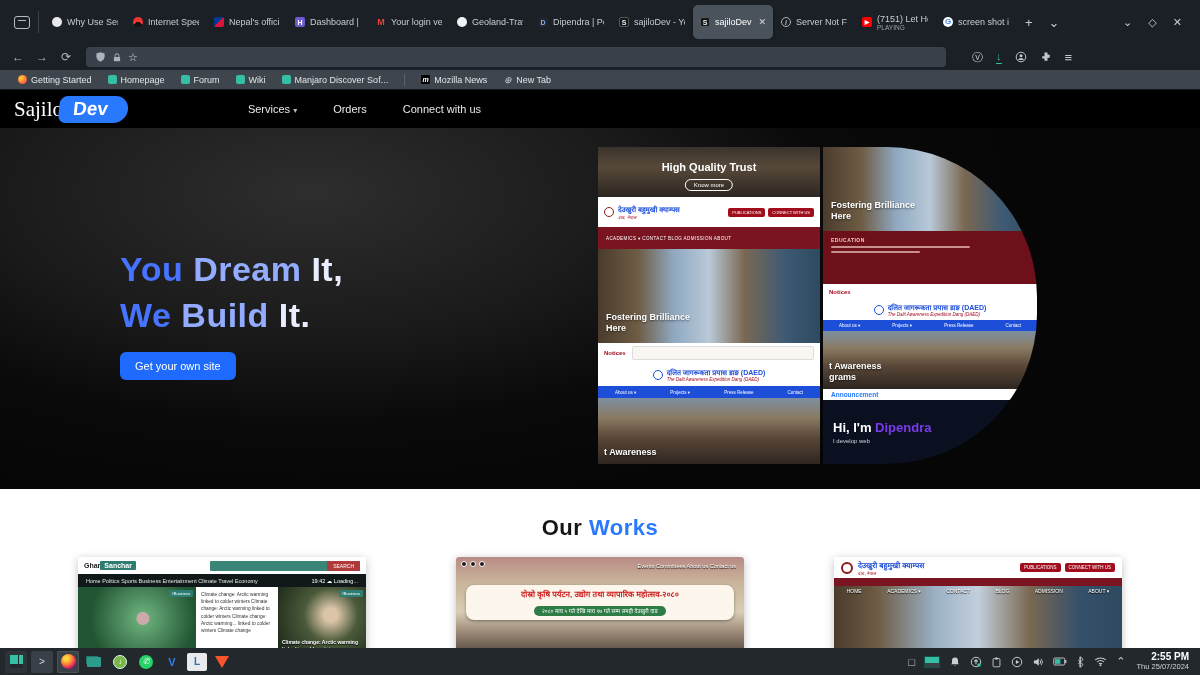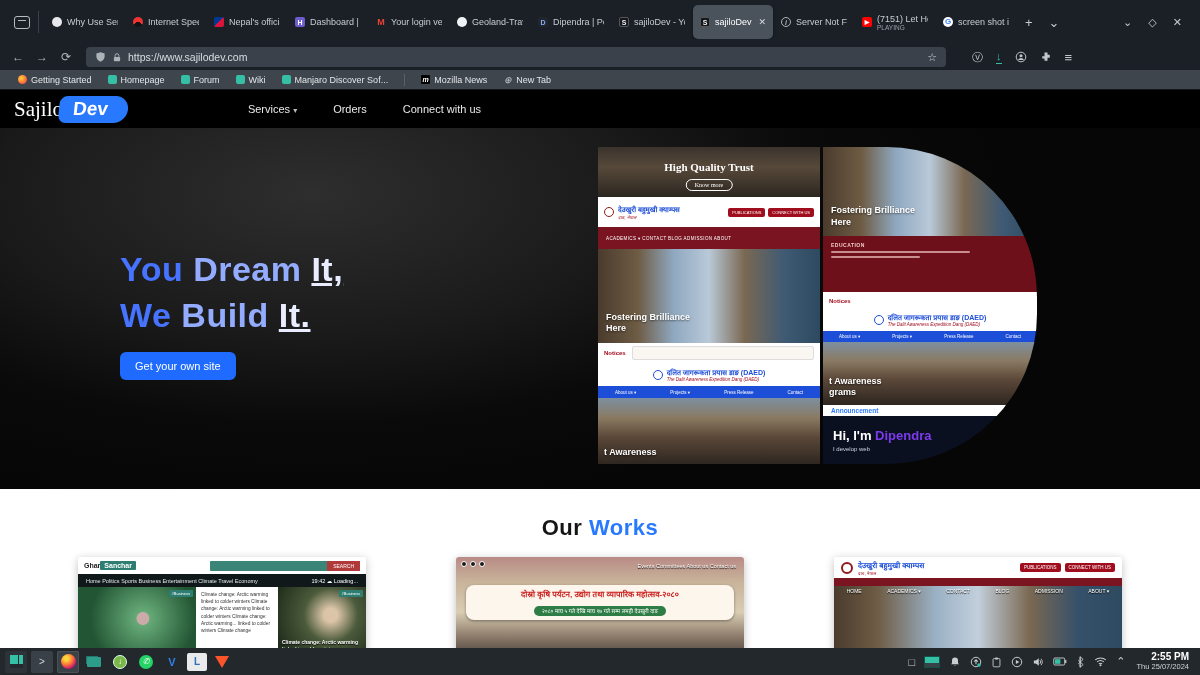--- a/index.html
+++ b/index.html
@@ -64,31 +64,31 @@
   .snav { display:flex; gap:36px; margin-left:120px; }
   .snav a { color:#e8e8e8; font-size:11px; text-decoration:none; }
   .caret { font-size:8px; color:#bbb; }
   .authzone { margin-left:auto; display:flex; align-items:center; gap:40px; padding-right:30px; }
   .login { color:#5b8cff; font-size:11px; }
   .register { background:#fff; color:#2979ff; font-size:11px; padding:5px 16px; border-radius:14px; border:none; }
 
   .hero { height:361px; position:relative;
           background:radial-gradient(ellipse 700px 320px at 26% 18%, #2e2e2e 0%, #1a1a1a 45%, #0a0a0a 72%, #060606 100%); }
   .hero h1 { position:absolute; left:120px; top:118px; font-size:34px; line-height:1.36; font-weight:bold; letter-spacing:.5px; }
-  .hw1 { color:#4673ff; } .hw2 { color:#93acff; } .hw3 { color:#e9edff;text-decoration:underline; }
+  .hw1 { color:#4673ff; } .hw2 { color:#93acff; } .hw3 { color:#e9edff; }
   .cta { position:absolute; left:120px; top:224px; background:#1f6bff; color:#fff; border:none;
          font-size:11px; padding:8px 15px; border-radius:6px; }
 
   
   .collage { position:absolute; right:163px; top:19px; width:439px; height:317px; display:flex; gap:3px; }
   .colL { width:222px; display:flex; flex-direction:column; }
   .colR { width:214px; display:flex; flex-direction:column; overflow:hidden;
           border-radius:0 150px 150px 0; }
   .shot { position:relative; overflow:hidden; }
-  .ph-crowd { background:linear-gradient(180deg,#3a332c,#57493a 40%,#2c2620);font-family:Liberation Serif, serif; }
+  .ph-crowd { background:linear-gradient(180deg,#3a332c,#57493a 40%,#2c2620); }
   .ph-crowd2 { background:linear-gradient(180deg,#7d8fa0 0%,#8a7a62 30%,#5a4738 60%,#2e2620 100%); }
   .ph-library { background:linear-gradient(90deg,#4a3b2d 0%,#6e5c44 18%,#8fa8c0 34%,#b9c9d8 50%,#7a6852 66%,#3e5a74 84%,#2e4a60 100%); }
   .qtitle { position:absolute; left:0; right:0; top:14px; text-align:center; color:#fff; font-weight:bold; font-size:11px; }
   .qbtn { position:absolute; left:50%; transform:translateX(-50%); top:32px; color:#fff; font-size:6px;
           border:1px solid #fff; border-radius:8px; padding:2px 8px; background:transparent; }
   .whead { background:#fff; display:flex; align-items:center; padding:0 6px; gap:4px; }
   .wlogo { width:10px; height:10px; border:1.5px solid #8f1b1b; border-radius:50%; flex:0 0 auto; }
   .wname { color:#1d4ed8; font-weight:bold; font-size:7px; }
   .wname .ws { display:block; color:#a00e1e; font-style:italic; font-size:4.5px; font-weight:normal; }
   .rbtn { background:#a00e1e; color:#fff; font-size:4px; padding:2px 4px; border-radius:2px; border:none; }
@@ -97,21 +97,21 @@
   .noticesrow { background:#fff; display:flex; align-items:center; padding:0 6px; gap:6px; }
   .noticesrow .nt { color:#a00e1e; font-weight:bold; font-size:6px; }
   .noticecard { flex:1; height:70%; background:#faf7f2; border:1px solid #ddd; border-radius:2px; }
   .bluenav { background:#1d4ed8; color:#fff; font-size:4.5px; display:flex; align-items:center; justify-content:space-around; }
   .awtxt { position:absolute; left:6px; bottom:6px; color:#fff; font-weight:bold; font-size:9px; line-height:1.25; text-shadow:0 1px 2px #000a; }
   .edublock { background:#6e1019; color:#fff; padding:6px 8px; }
   .edublock .eh { font-size:5px; font-weight:bold; color:#f2c7c7; letter-spacing:.5px; }
   .edublock .el { margin-top:3px; height:2px; width:70%; background:#c98f8f; border-radius:1px; }
   .annrow { background:#fff; display:flex; align-items:center; padding:0 8px; }
   .annrow span { color:#2979ff; font-weight:bold; font-size:6.5px; }
-  .portf { background:#0b1020; color:#fff; padding:12px 10px; flex:1; }
+  .portf { background:#0b1020; color:#fff; padding:20px 10px; flex:1; }
   .portf .hi { font-size:13px; font-weight:bold; }
   .portf .hi .nm { color:#7c3aed; }
   .portf .ps { font-size:6px; color:#cfd4e2; margin-top:3px; }
 
   
   .works { padding-top:26px; }
   .workstitle { text-align:center; font-size:22px; font-weight:bold; letter-spacing:.5px; }
   .workstitle .wa { color:#151515; } .workstitle .wb { color:#2979ff; }
   .cards { display:flex; justify-content:space-between; padding:0 78px; margin-top:16px; }
   .card { width:288px; height:100px; background:#fff; box-shadow:0 2px 8px rgba(0,0,0,.25); border-radius:3px;
@@ -249,21 +249,20 @@
     <span class="navbtn">→</span>
     <span class="navbtn">⟳</span>
     <div class="urlfield">
       <svg width="11" height="12" viewBox="0 0 16 16">
           <path d="M8 1l6 2v4c0 4-2.5 6.5-6 8-3.5-1.5-6-4-6-8V3z" fill="#aeb3ba"></path>
         </svg>
       <svg width="10" height="11" viewBox="0 0 16 16">
           <rect x="3" y="7" width="10" height="7" rx="1.5" fill="#aeb3ba"></rect>
           <path d="M5 7V5a3 3 0 0 1 6 0v2" stroke="#aeb3ba" stroke-width="1.6" fill="none"></path>
         </svg>
-      <span class="url">https://www.sajilodev.com</span>
       <span class="star">☆</span>
     </div>
     <div class="toolicons">
       <span>ⓥ</span>
       <span class="dlarrow">↓</span>
       <svg width="12" height="12" viewBox="0 0 16 16">
           <circle cx="8" cy="8" r="6.4" fill="none" stroke="#c2c7cd" stroke-width="1.3"></circle>
           <circle cx="8" cy="6.4" r="2" fill="#c2c7cd"></circle>
           <path d="M4 12a4.4 4.4 0 0 1 8 0z" fill="#c2c7cd"></path>
         </svg>

